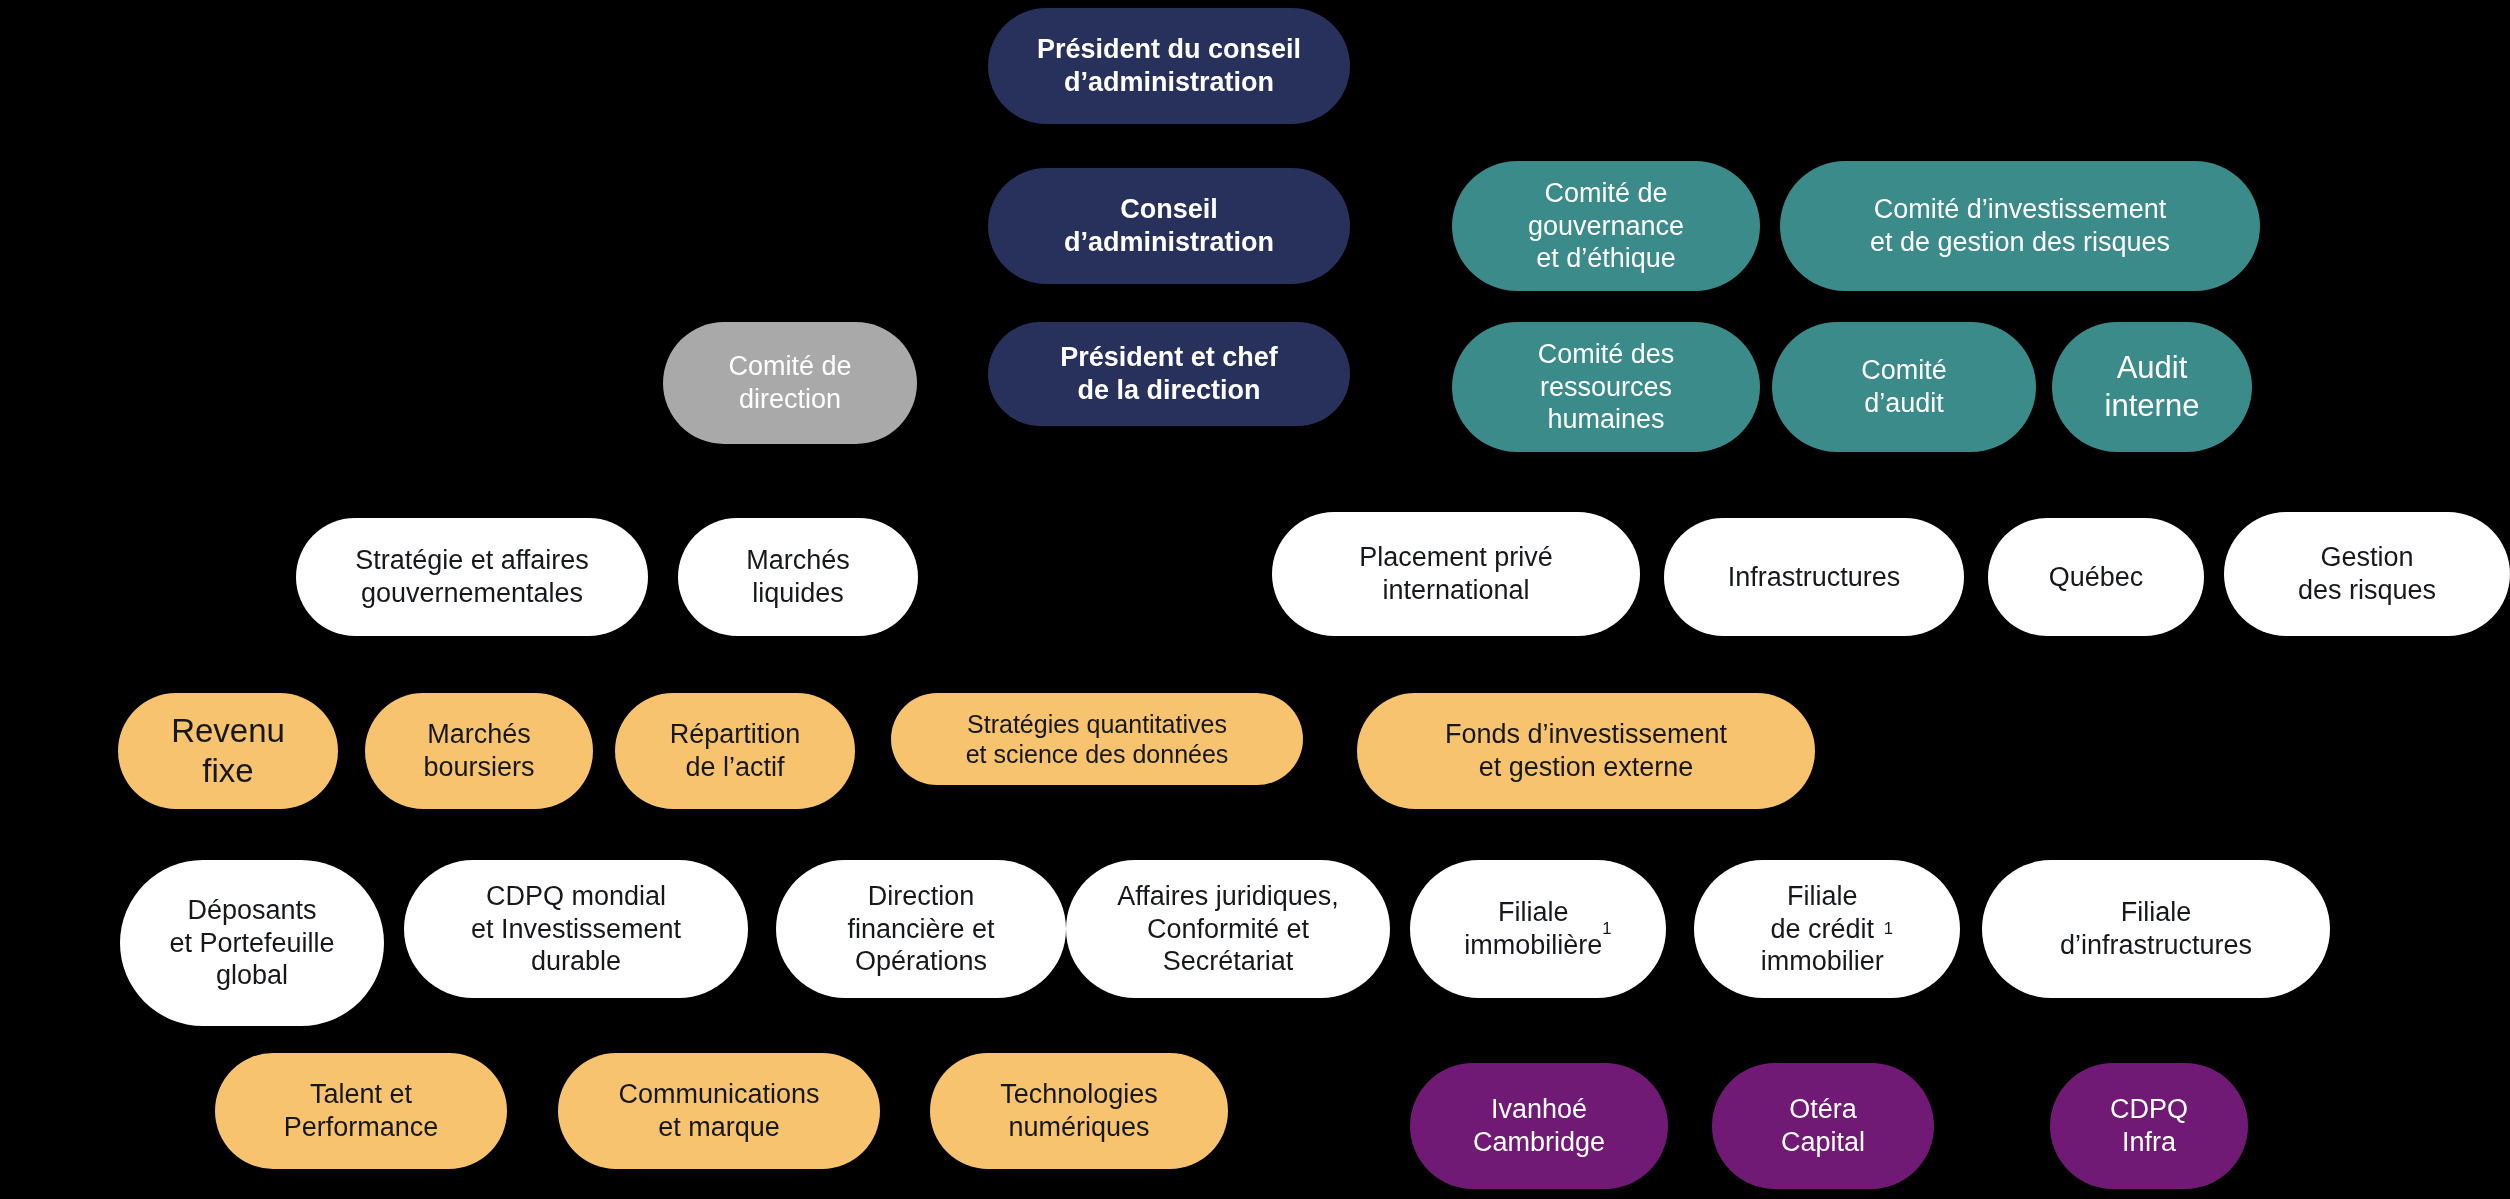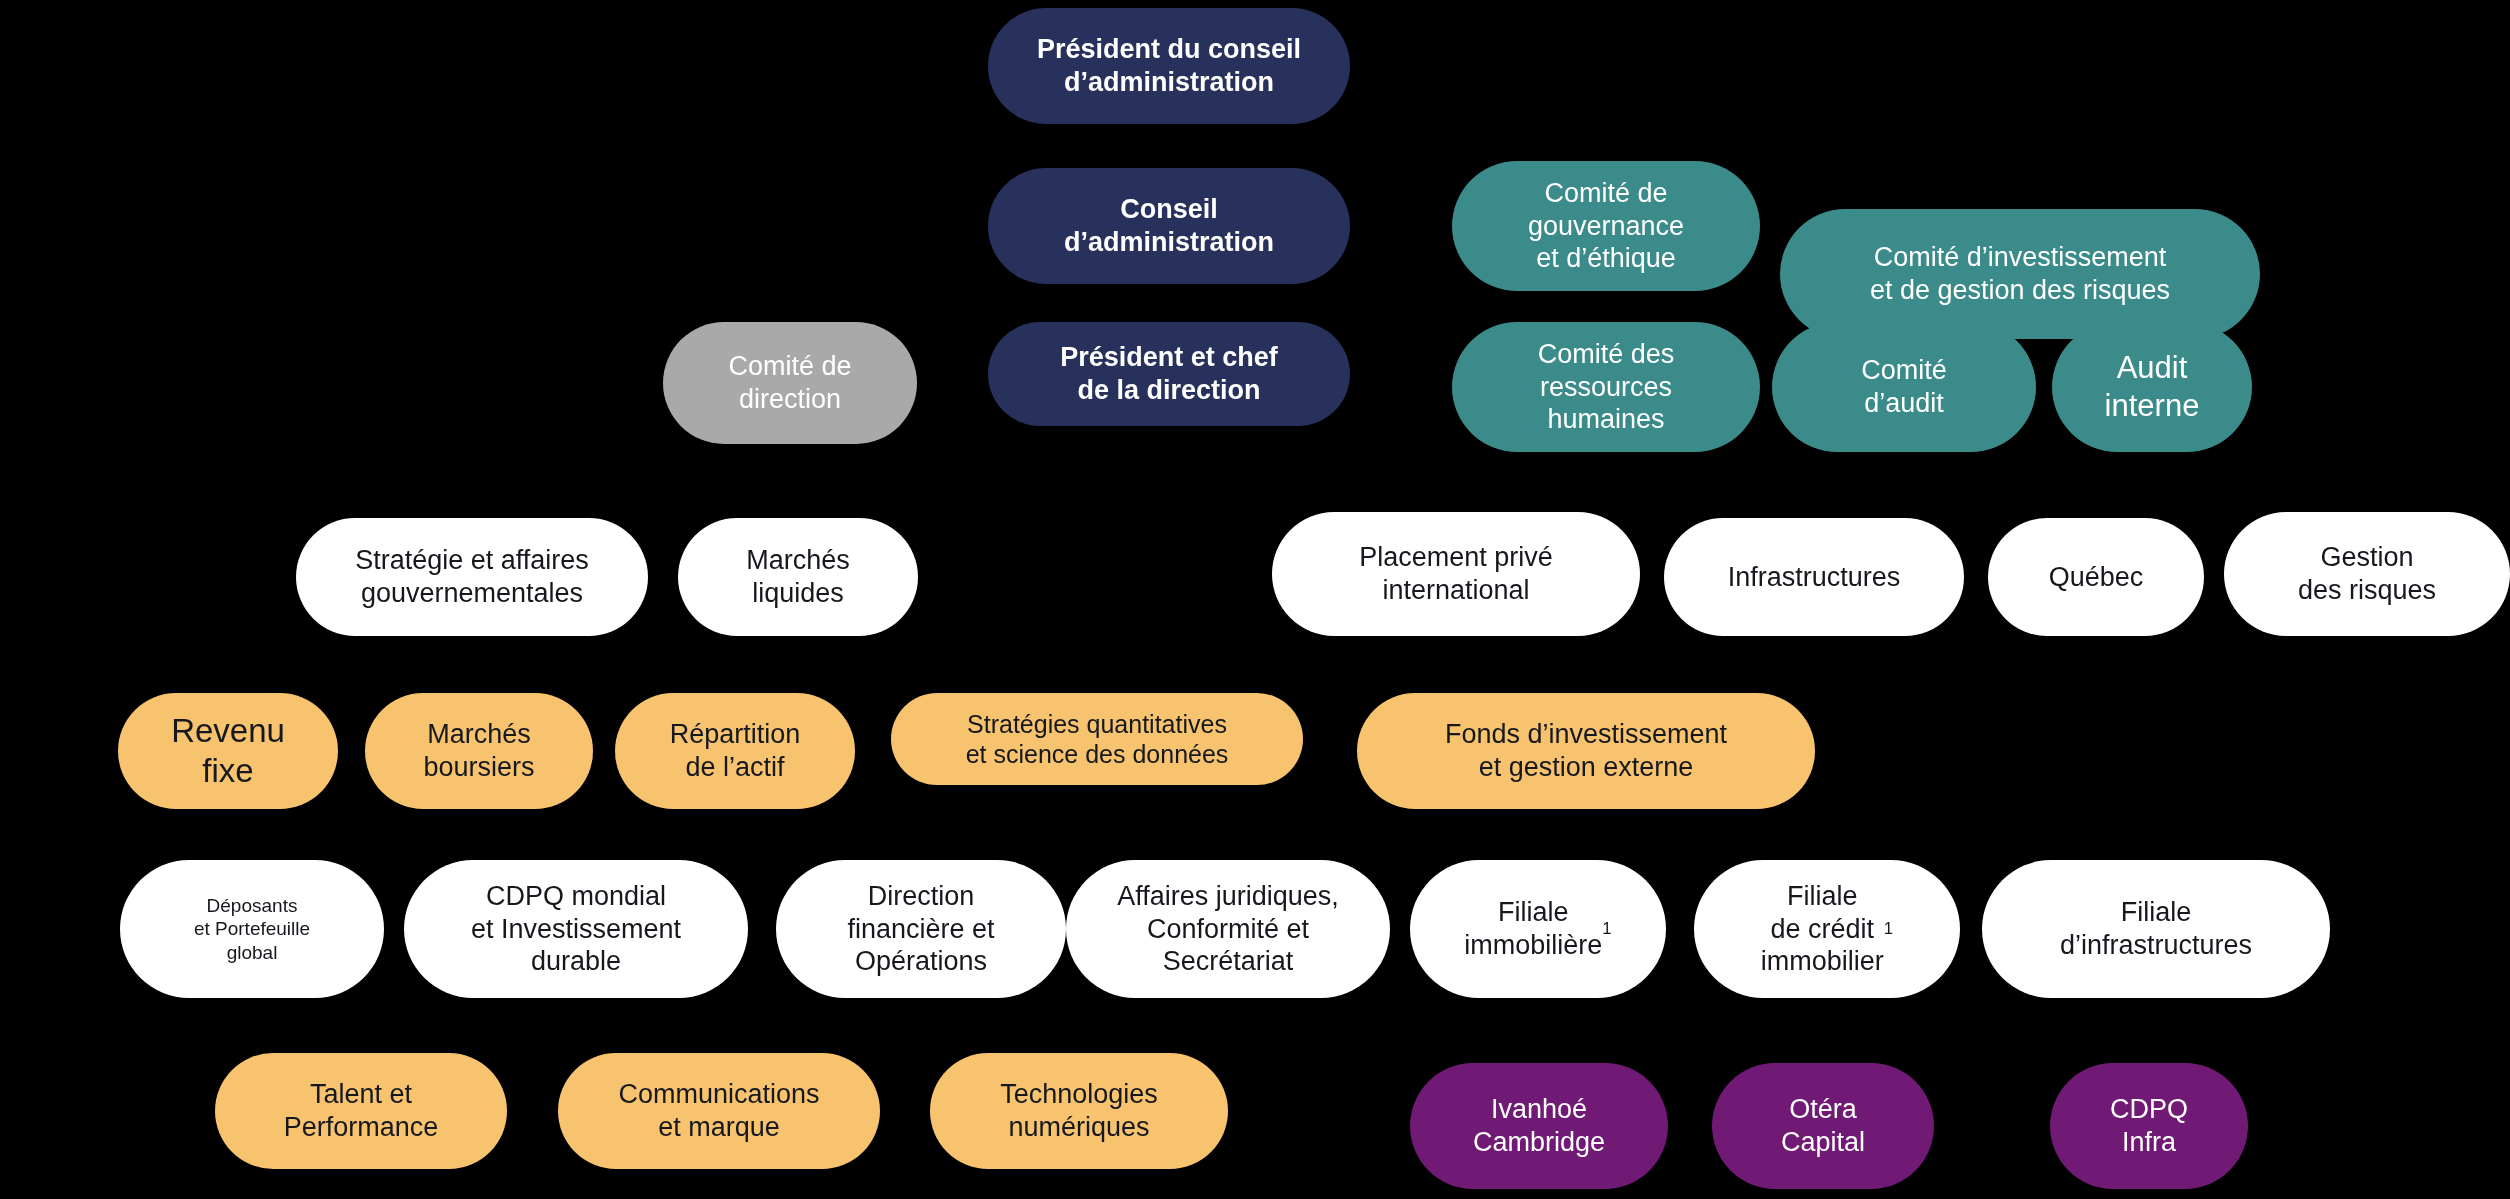--- a/index.html
+++ b/index.html
@@ -49,21 +49,21 @@
 <body>
 
 <div id="chart">
     <div class="node v-navy" style="left: 988px; top: 8px; width: 362px; height: 116px; font-size: 27px;">Président du conseil
 d’administration</div>
     <div class="node v-navy" style="left: 988px; top: 168px; width: 362px; height: 116px; font-size: 27px;">Conseil
 d’administration</div>
     <div class="node v-teal" style="left: 1452px; top: 161px; width: 308px; height: 130px; font-size: 27px;">Comité de
 gouvernance
 et d’éthique</div>
-    <div class="node v-teal" style="left: 1780px; top: 161px; width: 480px; height: 130px; font-size: 27px; margin-top: 48px;">Comité d’investissement
+    <div class="node v-teal" style="left: 1780px; top: 161px; width: 480px; height: 130px; font-size: 27px;">Comité d’investissement
 et de gestion des risques</div>
     <div class="node v-gray" style="left: 663px; top: 322px; width: 254px; height: 122px; font-size: 27px;">Comité de
 direction</div>
     <div class="node v-navy" style="left: 988px; top: 322px; width: 362px; height: 104px; font-size: 27px;">Président et chef
 de la direction</div>
     <div class="node v-teal" style="left: 1452px; top: 322px; width: 308px; height: 130px; font-size: 27px;">Comité des
 ressources
 humaines</div>
     <div class="node v-teal" style="left: 1772px; top: 322px; width: 264px; height: 130px; font-size: 27px;">Comité
 d’audit</div>
@@ -82,21 +82,21 @@
     <div class="node v-orange" style="left: 118px; top: 693px; width: 220px; height: 116px; font-size: 33px;">Revenu
 fixe</div>
     <div class="node v-orange" style="left: 365px; top: 693px; width: 228px; height: 116px; font-size: 27px;">Marchés
 boursiers</div>
     <div class="node v-orange" style="left: 615px; top: 693px; width: 240px; height: 116px; font-size: 27px;">Répartition
 de l’actif</div>
     <div class="node v-orange" style="left: 891px; top: 693px; width: 412px; height: 92px; font-size: 25px;">Stratégies quantitatives
 et science des données</div>
     <div class="node v-orange" style="left: 1357px; top: 693px; width: 458px; height: 116px; font-size: 27px;">Fonds d’investissement
 et gestion externe</div>
-    <div class="node v-white" style="left: 120px; top: 860px; width: 264px; height: 138px; font-size: 19px;">Déposants
+    <div class="node v-white" style="left: 120px; top: 860px; width: 264px; height: 166px; font-size: 27px;">Déposants
 et Portefeuille
 global</div>
     <div class="node v-white" style="left: 404px; top: 860px; width: 344px; height: 138px; font-size: 27px;">CDPQ mondial
 et Investissement
 durable</div>
     <div class="node v-white" style="left: 776px; top: 860px; width: 290px; height: 138px; font-size: 27px;">Direction
 financière et
 Opérations</div>
     <div class="node v-white" style="left: 1066px; top: 860px; width: 324px; height: 138px; font-size: 27px;">Affaires juridiques,
 Conformité et

